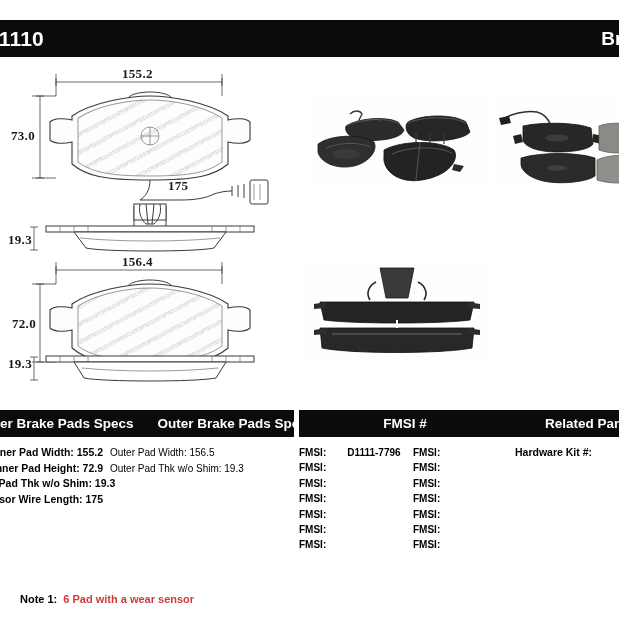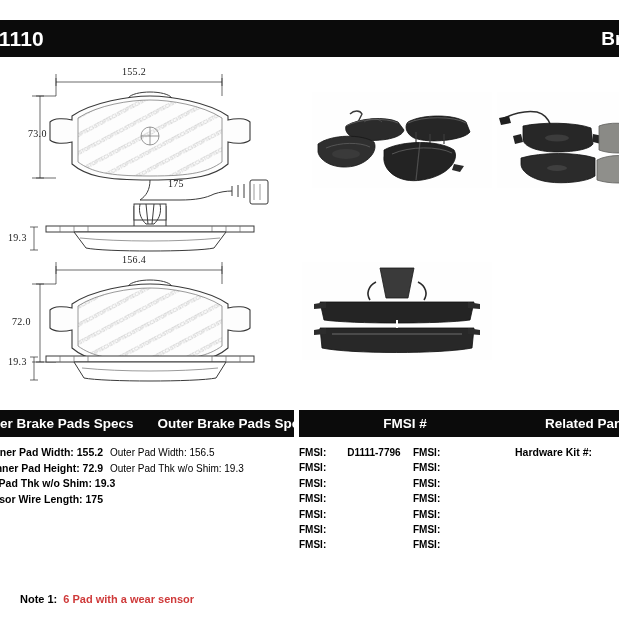--- a/index.html
+++ b/index.html
@@ -25,21 +25,21 @@
     white-space:nowrap;
   }
   .title-band .doc-kind{
     color:#fff;font-size:19px;font-weight:bold;white-space:nowrap;
     margin-right:-34px;
   }
 
   
   .drawings{position:absolute;left:0;top:60px;width:300px;height:345px;}
   .dim-label{
-    position:absolute;font-size:10px;font-weight:normal;color:#1a1a1a;
+    position:absolute;font-size:13px;font-weight:bold;color:#1a1a1a;
     font-family:"Liberation Serif", serif;letter-spacing:.3px;
   }
   svg{display:block;}
   .ln{fill:none;stroke:#3c3c3c;stroke-width:1;}
   .ln-thin{fill:none;stroke:#6f6f6f;stroke-width:.7;}
   .ln-dim{fill:none;stroke:#2b2b2b;stroke-width:.7;}
   .pad-face{fill:#fdfdfd;stroke:#3a3a3a;stroke-width:1.1;}
   .plate{fill:#ffffff;stroke:#3a3a3a;stroke-width:1;}
   .hatch-txt{font-family:"Liberation Sans",sans-serif;font-size:5px;fill:#c9c9c9;font-weight:bold;}
 
@@ -153,21 +153,21 @@
         <path class="ln" d="M150 120 C150 130 146 136 140 140 L180 140 C196 140 206 138 214 134"></path>
         <path class="ln" d="M214 134 C220 132 226 131 232 131"></path>
         <path class="ln" d="M232 126 l0 10 M238 125 l0 12 M244 124 l0 14"></path>
         <rect class="plate" x="250" y="120" width="18" height="24" rx="2"></rect>
         <path class="ln-thin" d="M254 124 l0 16 M260 124 l0 16"></path>
 
         <path class="ln" d="M134 146 l0 20 M166 146 l0 20"></path>
         <rect class="plate" x="134" y="144" width="32" height="16"></rect>
       </svg>
       <div class="dim-label" style="left:122px;top:6px;">155.2</div>
-      <div class="dim-label" style="left:28px;top:68px;">73.0</div>
+      <div class="dim-label" style="left:11px;top:68px;">73.0</div>
       <div class="dim-label" style="left:168px;top:118px;">175</div>
     </div>
 
     <div>
       <svg width="300" height="58" viewBox="0 0 300 58" style="position:absolute;left:0;top:140px;">
 
         <path class="ln" d="M140 4 C138 14 142 20 146 24 L154 24 C158 20 162 14 160 4"></path>
         <path class="ln" d="M146 4 l2 20 M154 4 l-2 20"></path>
 
         <rect class="plate" x="46" y="26" width="208" height="6"></rect>

